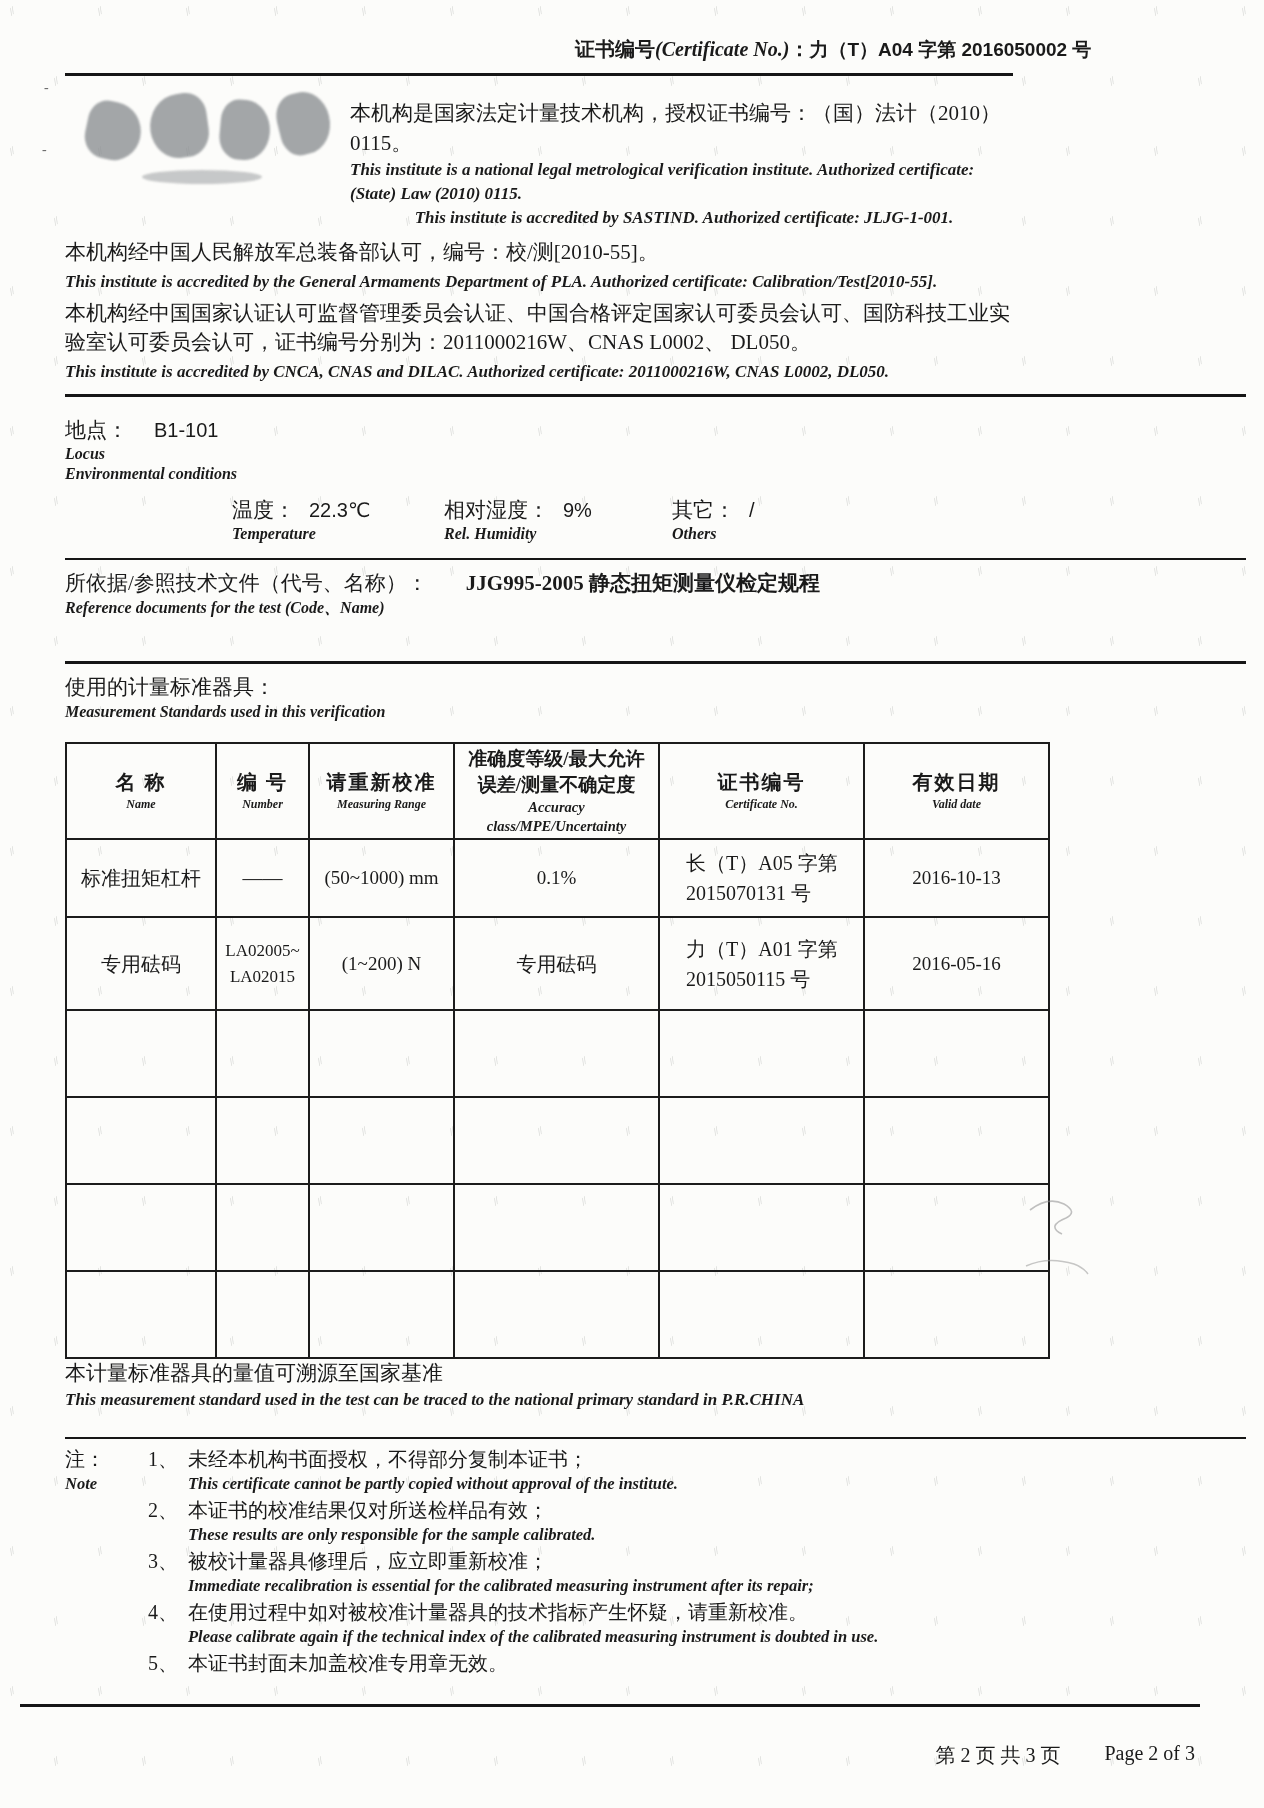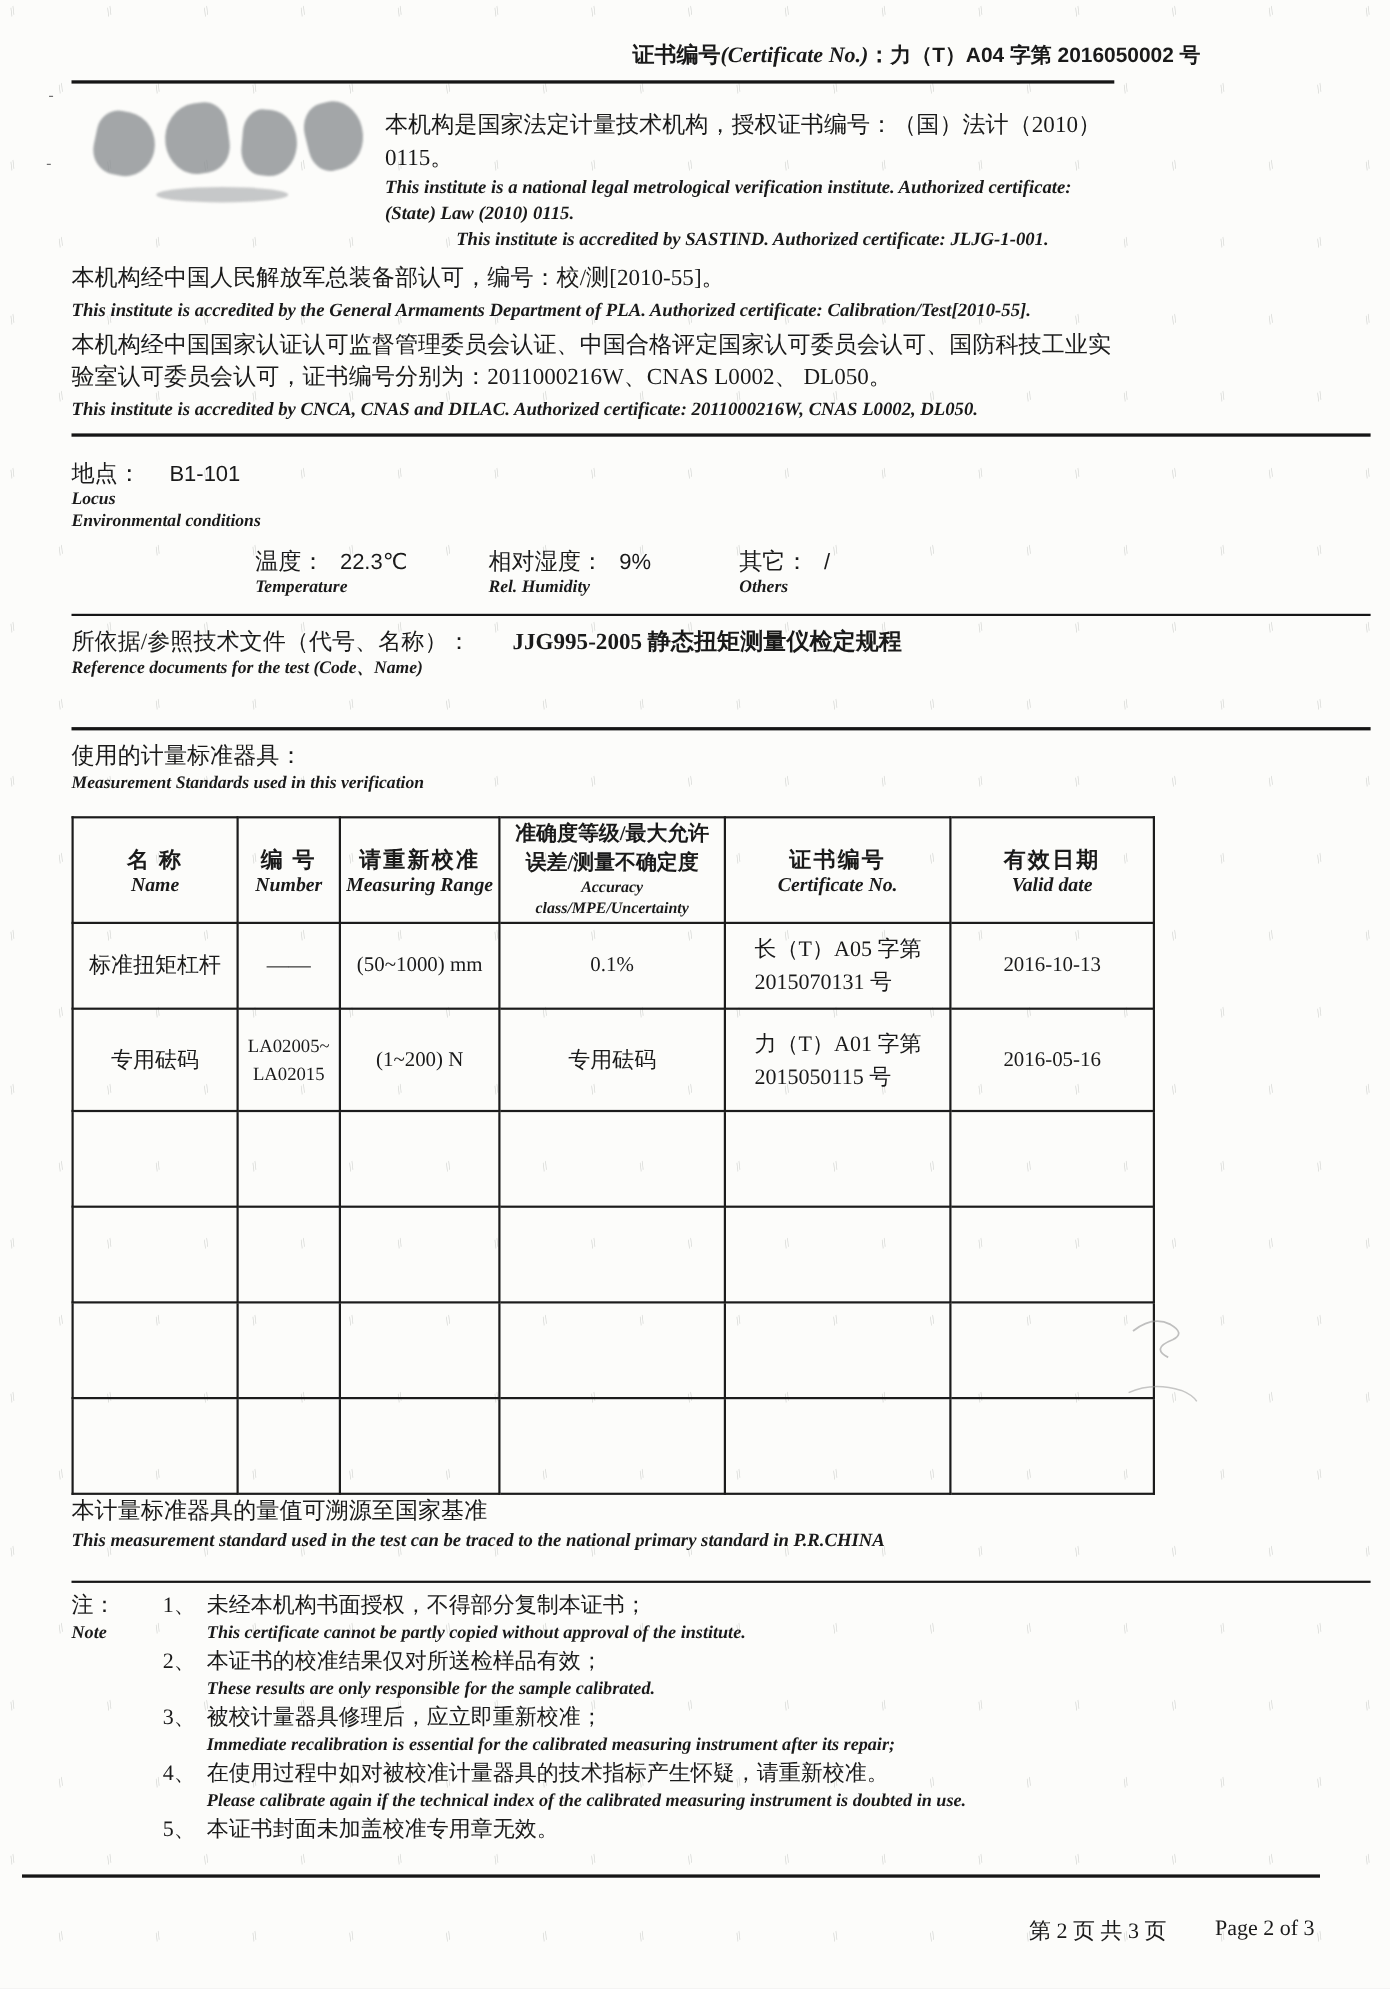--- a/index.html
+++ b/index.html
@@ -72,21 +72,21 @@
     position:absolute;top:742px;left:65px;
     border-collapse:collapse;table-layout:fixed;
   }
   table.std th,table.std td{
     border:2px solid #1c1c1c;
     text-align:center;vertical-align:middle;
     padding:2px 4px;overflow:hidden;
   }
   .th-cn{font-size:20px;letter-spacing:2px;white-space:pre-line;line-height:26px;}
   .th-cn.tight{font-size:19px;letter-spacing:0;}
-  .th-en{font-size:18px;font-style:italic;font-weight:700;line-height:19px;}
+  .th-en{font-size:12px;font-style:italic;font-weight:700;line-height:19px;}
   .td-cn{font-size:20px;white-space:pre-line;line-height:30px;}
   .td-num{font-size:17px;white-space:pre-line;line-height:26px;font-family:"Liberation Serif",serif;}
   .td-val{font-size:19px;font-family:"Liberation Serif",serif;}
   .cert-cell{text-align:left !important;padding-left:26px !important;}
   
   .trace{position:absolute;top:1358px;left:65px;width:1150px;}
   
   .notes{position:absolute;top:1446px;left:65px;width:1130px;}
   .note-cn{font-size:20px;line-height:26px;padding-left:83px;}
   .note-cn.first{padding-left:0;}

